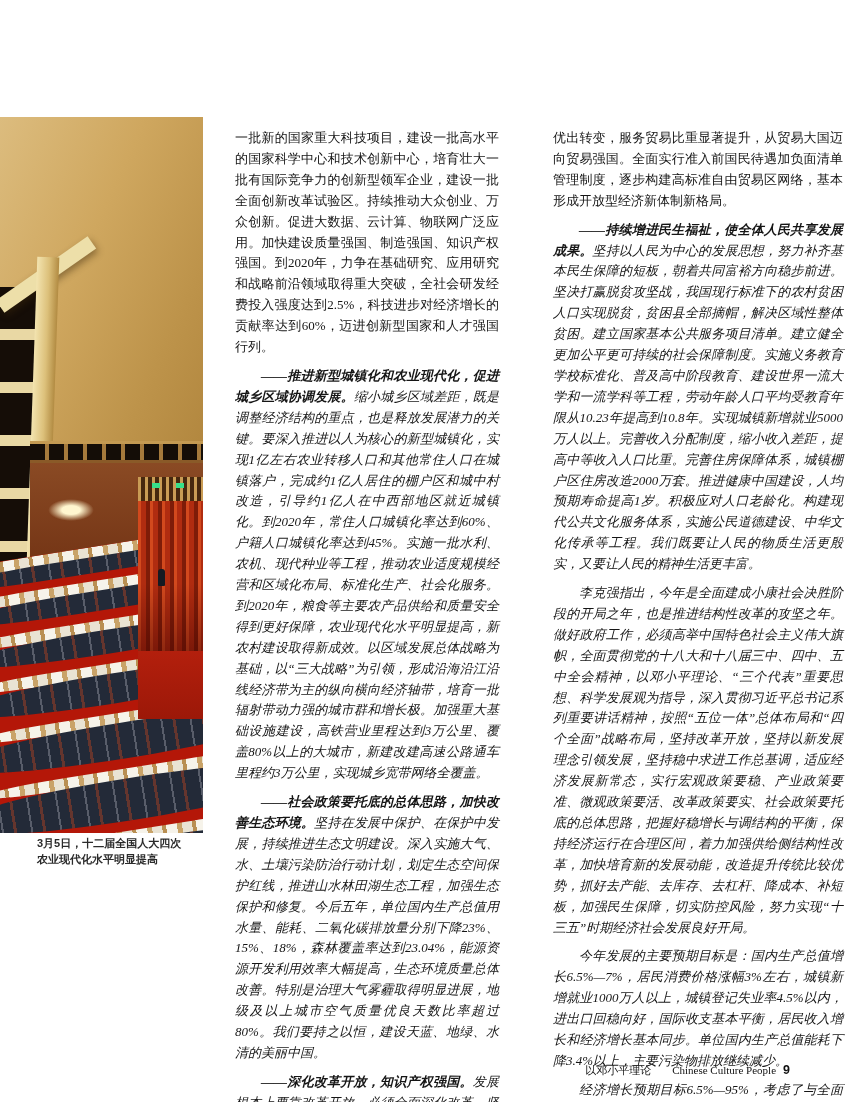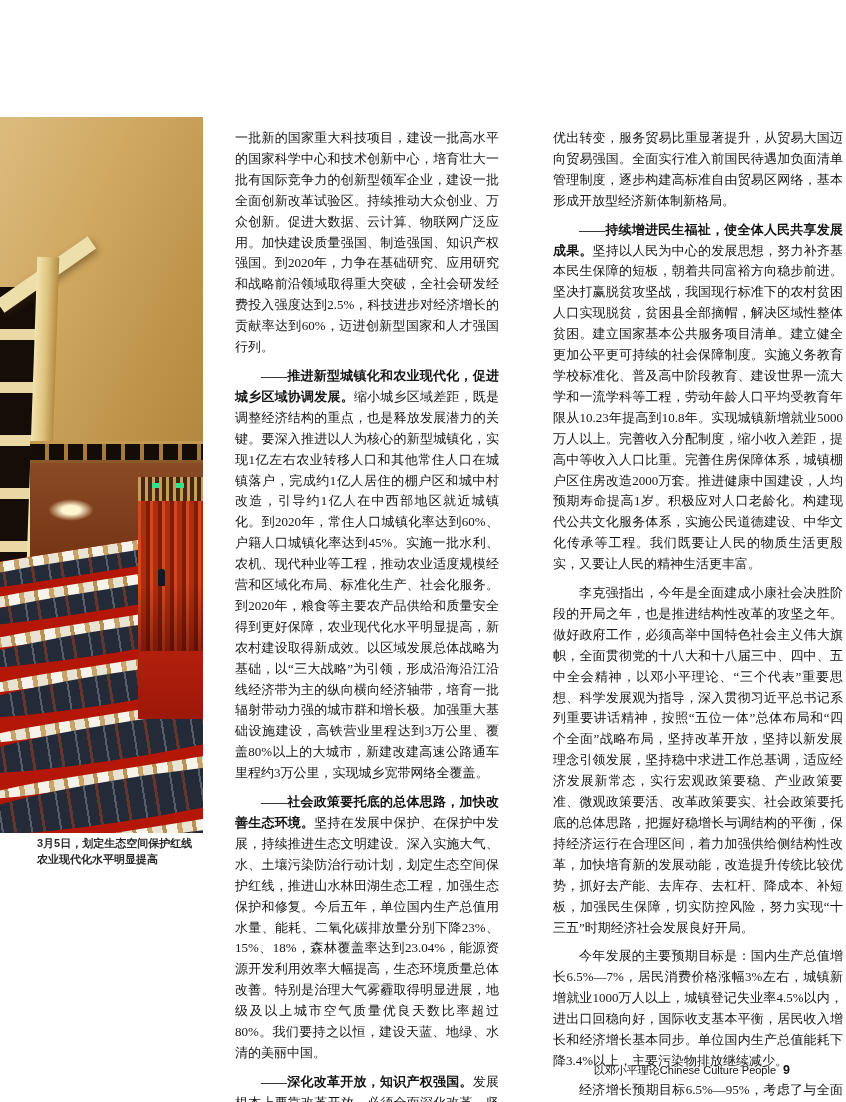--- a/index.html
+++ b/index.html
@@ -53,28 +53,28 @@
   #caption { position:absolute; left:37px; top:836px; width:172px; z-index:2;
     font-family:"Liberation Sans", sans-serif; font-weight:600;
     font-size:11px; line-height:15.5px; color:#2b2b2b; }
 
   
   .col { position:absolute; top:120px; font-size:13px; line-height:20.9px; color:#151515;
     text-align:justify; text-justify:inter-ideograph; }
   #col1 { left:227px; width:280px; }
   #col2 { left:545px; width:306px; }
   .col p { margin:8px; }
-  .col p.indent { text-indent:26px; }
+  .col p.indent { text-indent:26px;font-style:italic; }
   .col b { font-weight:bold; }
 
   
   #footer { position:absolute; left:0; top:1063px; width:790px; text-align:right;
     font-family:"Liberation Sans", sans-serif; font-size:11px; color:#111; }
   #footer .pn { font-weight:bold; font-size:12.5px; margin-left:7px; }
-  #footer .en { margin-left:0; }
+  #footer .en { margin-left:21px;font-family:Liberation Serif, serif; }
 </style>
 </head>
 <body>
 
 <div id="page">
 
   <div id="photo">
     <div class="p-gold"></div>
     <div class="p-balcony"></div>
     <div class="p-ledge"></div>
@@ -113,21 +113,21 @@
         </div>
     </div>
     <div class="p-stage"></div>
     <div class="p-lattice"></div>
     <div class="p-exit"></div>
     <div class="p-curtain"></div>
     <div class="p-usher"></div>
   </div>
 
   <div id="caption">
-    <span>3月5日，划定生态空间保护红线</span><br>
+    <span>3月5日，十二届全国人大四次</span><br>
     <span>农业现代化水平明显提高</span>
   </div>
 
   <div id="col1" class="col">
       <p class="para">一批新的国家重大科技项目，建设一批高水平的国家科学中心和技术创新中心，培育壮大一批有国际竞争力的创新型领军企业，建设一批全面创新改革试验区。持续推动大众创业、万众创新。促进大数据、云计算、物联网广泛应用。加快建设质量强国、制造强国、知识产权强国。到2020年，力争在基础研究、应用研究和战略前沿领域取得重大突破，全社会研发经费投入强度达到2.5%，科技进步对经济增长的贡献率达到60%，迈进创新型国家和人才强国行列。</p>
       <p class="para indent"><b>——推进新型城镇化和农业现代化，促进城乡区域协调发展。</b>缩小城乡区域差距，既是调整经济结构的重点，也是释放发展潜力的关键。要深入推进以人为核心的新型城镇化，实现1亿左右农业转移人口和其他常住人口在城镇落户，完成约1亿人居住的棚户区和城中村改造，引导约1亿人在中西部地区就近城镇化。到2020年，常住人口城镇化率达到60%、户籍人口城镇化率达到45%。实施一批水利、农机、现代种业等工程，推动农业适度规模经营和区域化布局、标准化生产、社会化服务。到2020年，粮食等主要农产品供给和质量安全得到更好保障，农业现代化水平明显提高，新农村建设取得新成效。以区域发展总体战略为基础，以“三大战略”为引领，形成沿海沿江沿线经济带为主的纵向横向经济轴带，培育一批辐射带动力强的城市群和增长极。加强重大基础设施建设，高铁营业里程达到3万公里、覆盖80%以上的大城市，新建改建高速公路通车里程约3万公里，实现城乡宽带网络全覆盖。</p>
       <p class="para indent"><b>——社会政策要托底的总体思路，加快改善生态环境。</b>坚持在发展中保护、在保护中发展，持续推进生态文明建设。深入实施大气、水、土壤污染防治行动计划，划定生态空间保护红线，推进山水林田湖生态工程，加强生态保护和修复。今后五年，单位国内生产总值用水量、能耗、二氧化碳排放量分别下降23%、15%、18%，森林覆盖率达到23.04%，能源资源开发利用效率大幅提高，生态环境质量总体改善。特别是治理大气雾霾取得明显进展，地级及以上城市空气质量优良天数比率超过80%。我们要持之以恒，建设天蓝、地绿、水清的美丽中国。</p>
       <p class="para indent"><b>——深化改革开放，知识产权强国。</b>发展根本上要靠改革开放。必须全面深化改革，坚持和完善基本经济制度，建立现代产权制度，基本建成法治政府，使市场在资源配置中起决定性作用和更好发挥政府作用，加快形成引领经济发展新常态的体制机制和发展方式。“一带一路”建设取得重大进展，国际产能合作实现新的突破。对外贸易向优进</p>
     </div>
   <div id="col2" class="col">

